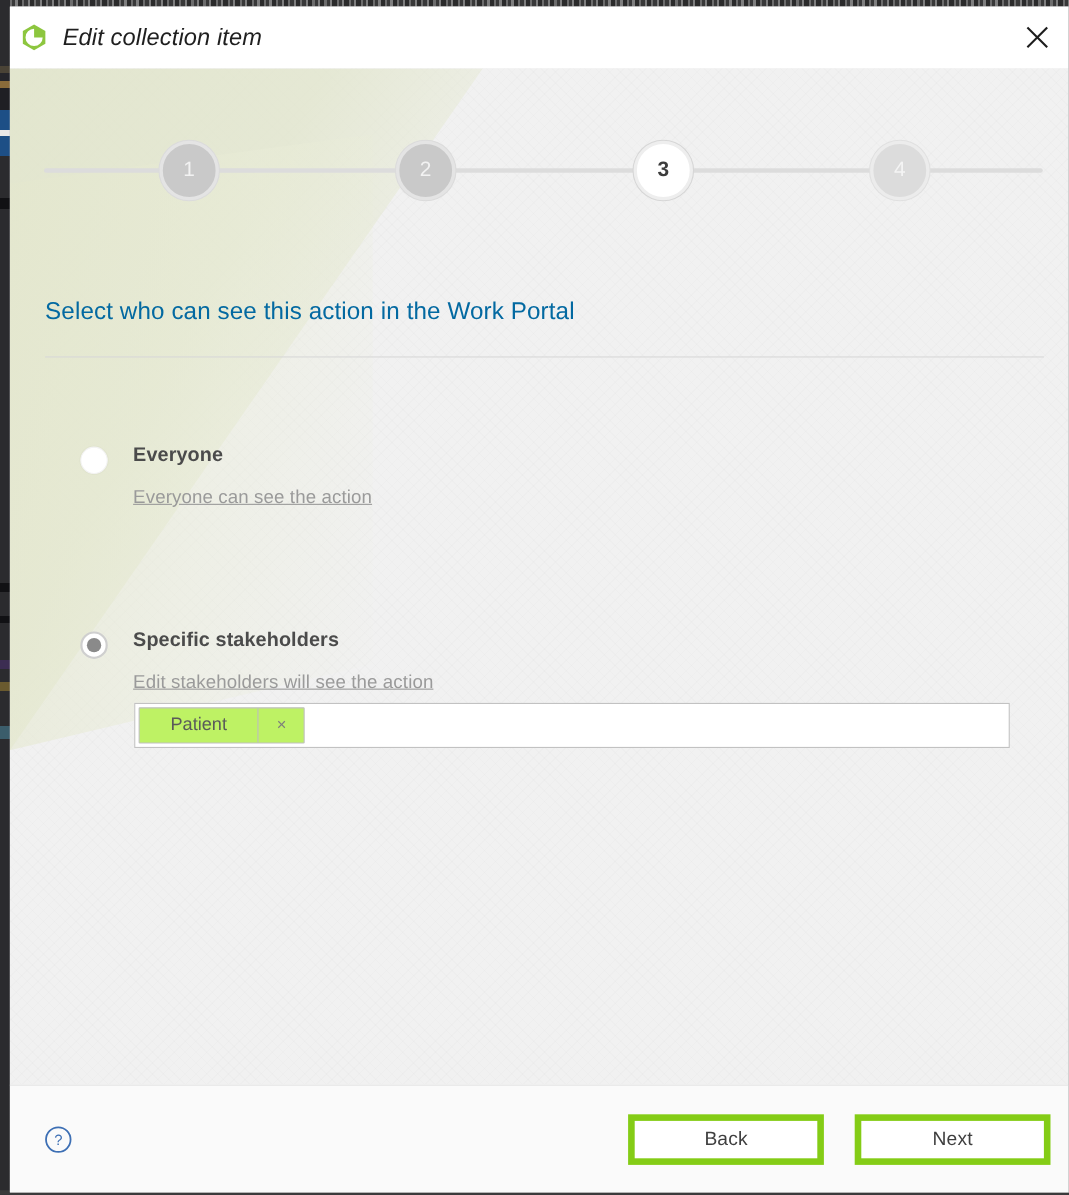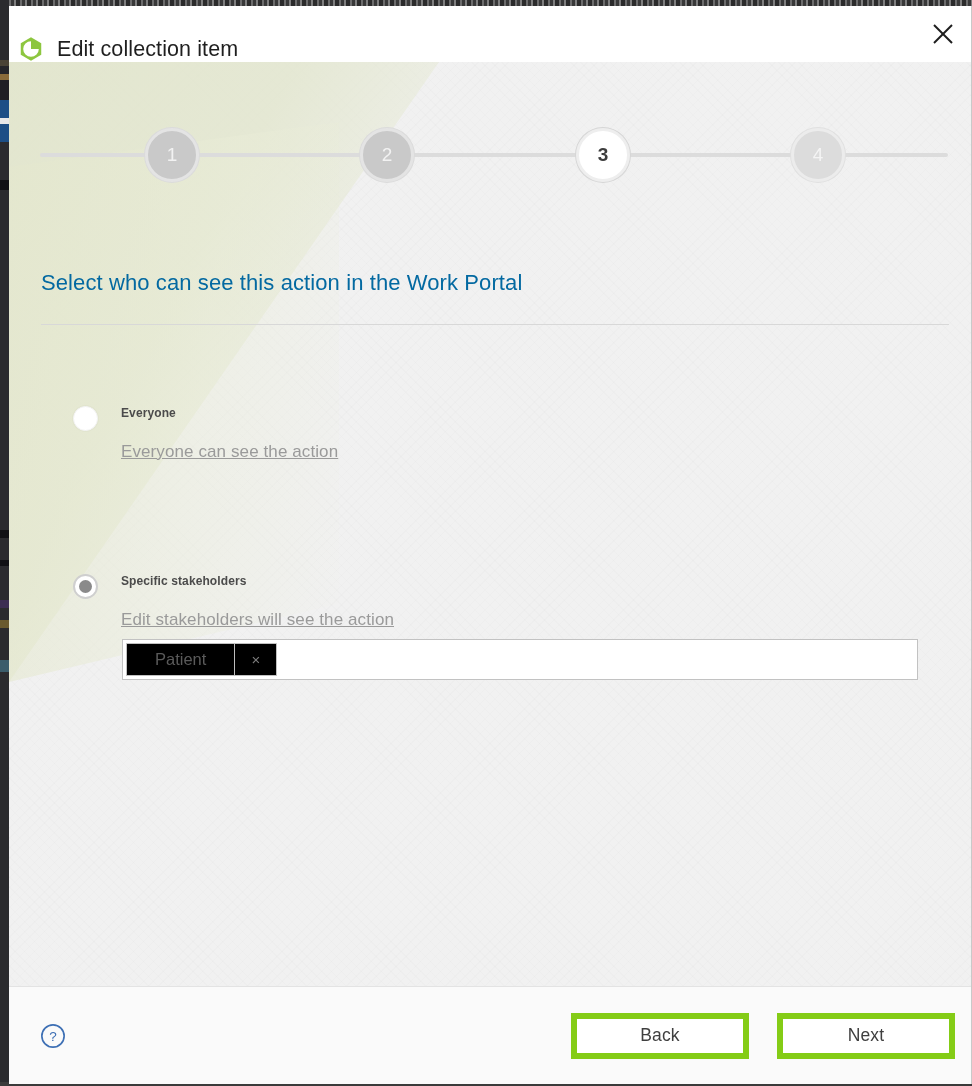--- a/index.html
+++ b/index.html
@@ -78,22 +78,23 @@
     border-right: 1px solid #c9c9c9;
   }
 
   
   .titlebar {
     position: relative;
     height: 56px;
     flex: 0 0 56px;
     background: #ffffff;
     display: flex;
-    align-items: flex-end;
+    align-items: center;
     padding-left: 6px;
+    font-style: italic;
   }
   .app-icon {
     width: 26px; height: 26px;
     margin-left: 3px;
     flex: 0 0 26px;
     display: block;
   }
   .title-text {
     margin-left: 13px;
     font-size: 21.5px;
@@ -271,21 +272,21 @@
   .radio.checked::after {
     content: "";
     width: 13px;
     height: 13px;
     border-radius: 50%;
     background: #8a8a8a;
   }
 
   .option-title {
     margin-left: 48px;
-    font-size: 12px;
+    font-size: 18px;
     font-weight: 700;
     color: #4b4b4b;
     letter-spacing: .1px;
     line-height: 22px;
     cursor: pointer;
     display: block;
   }
   .option-desc {
     margin-left: 48px;
     margin-top: 18px;
@@ -308,21 +309,21 @@
     border: 1px solid #c2c2c2;
     display: flex;
     align-items: center;
     padding: 3px;
     cursor: text;
   }
   .tag {
     height: 33px;
     display: flex;
     align-items: stretch;
-    background: #000000;
+    background: #bef264;
     border: 1px solid #c0c0c0;
     border-radius: 1px;
   }
   .tag-label {
     display: flex;
     align-items: center;
     justify-content: center;
     padding: 0 28px;
     font-size: 16.5px;
     color: #5a5a5a;

